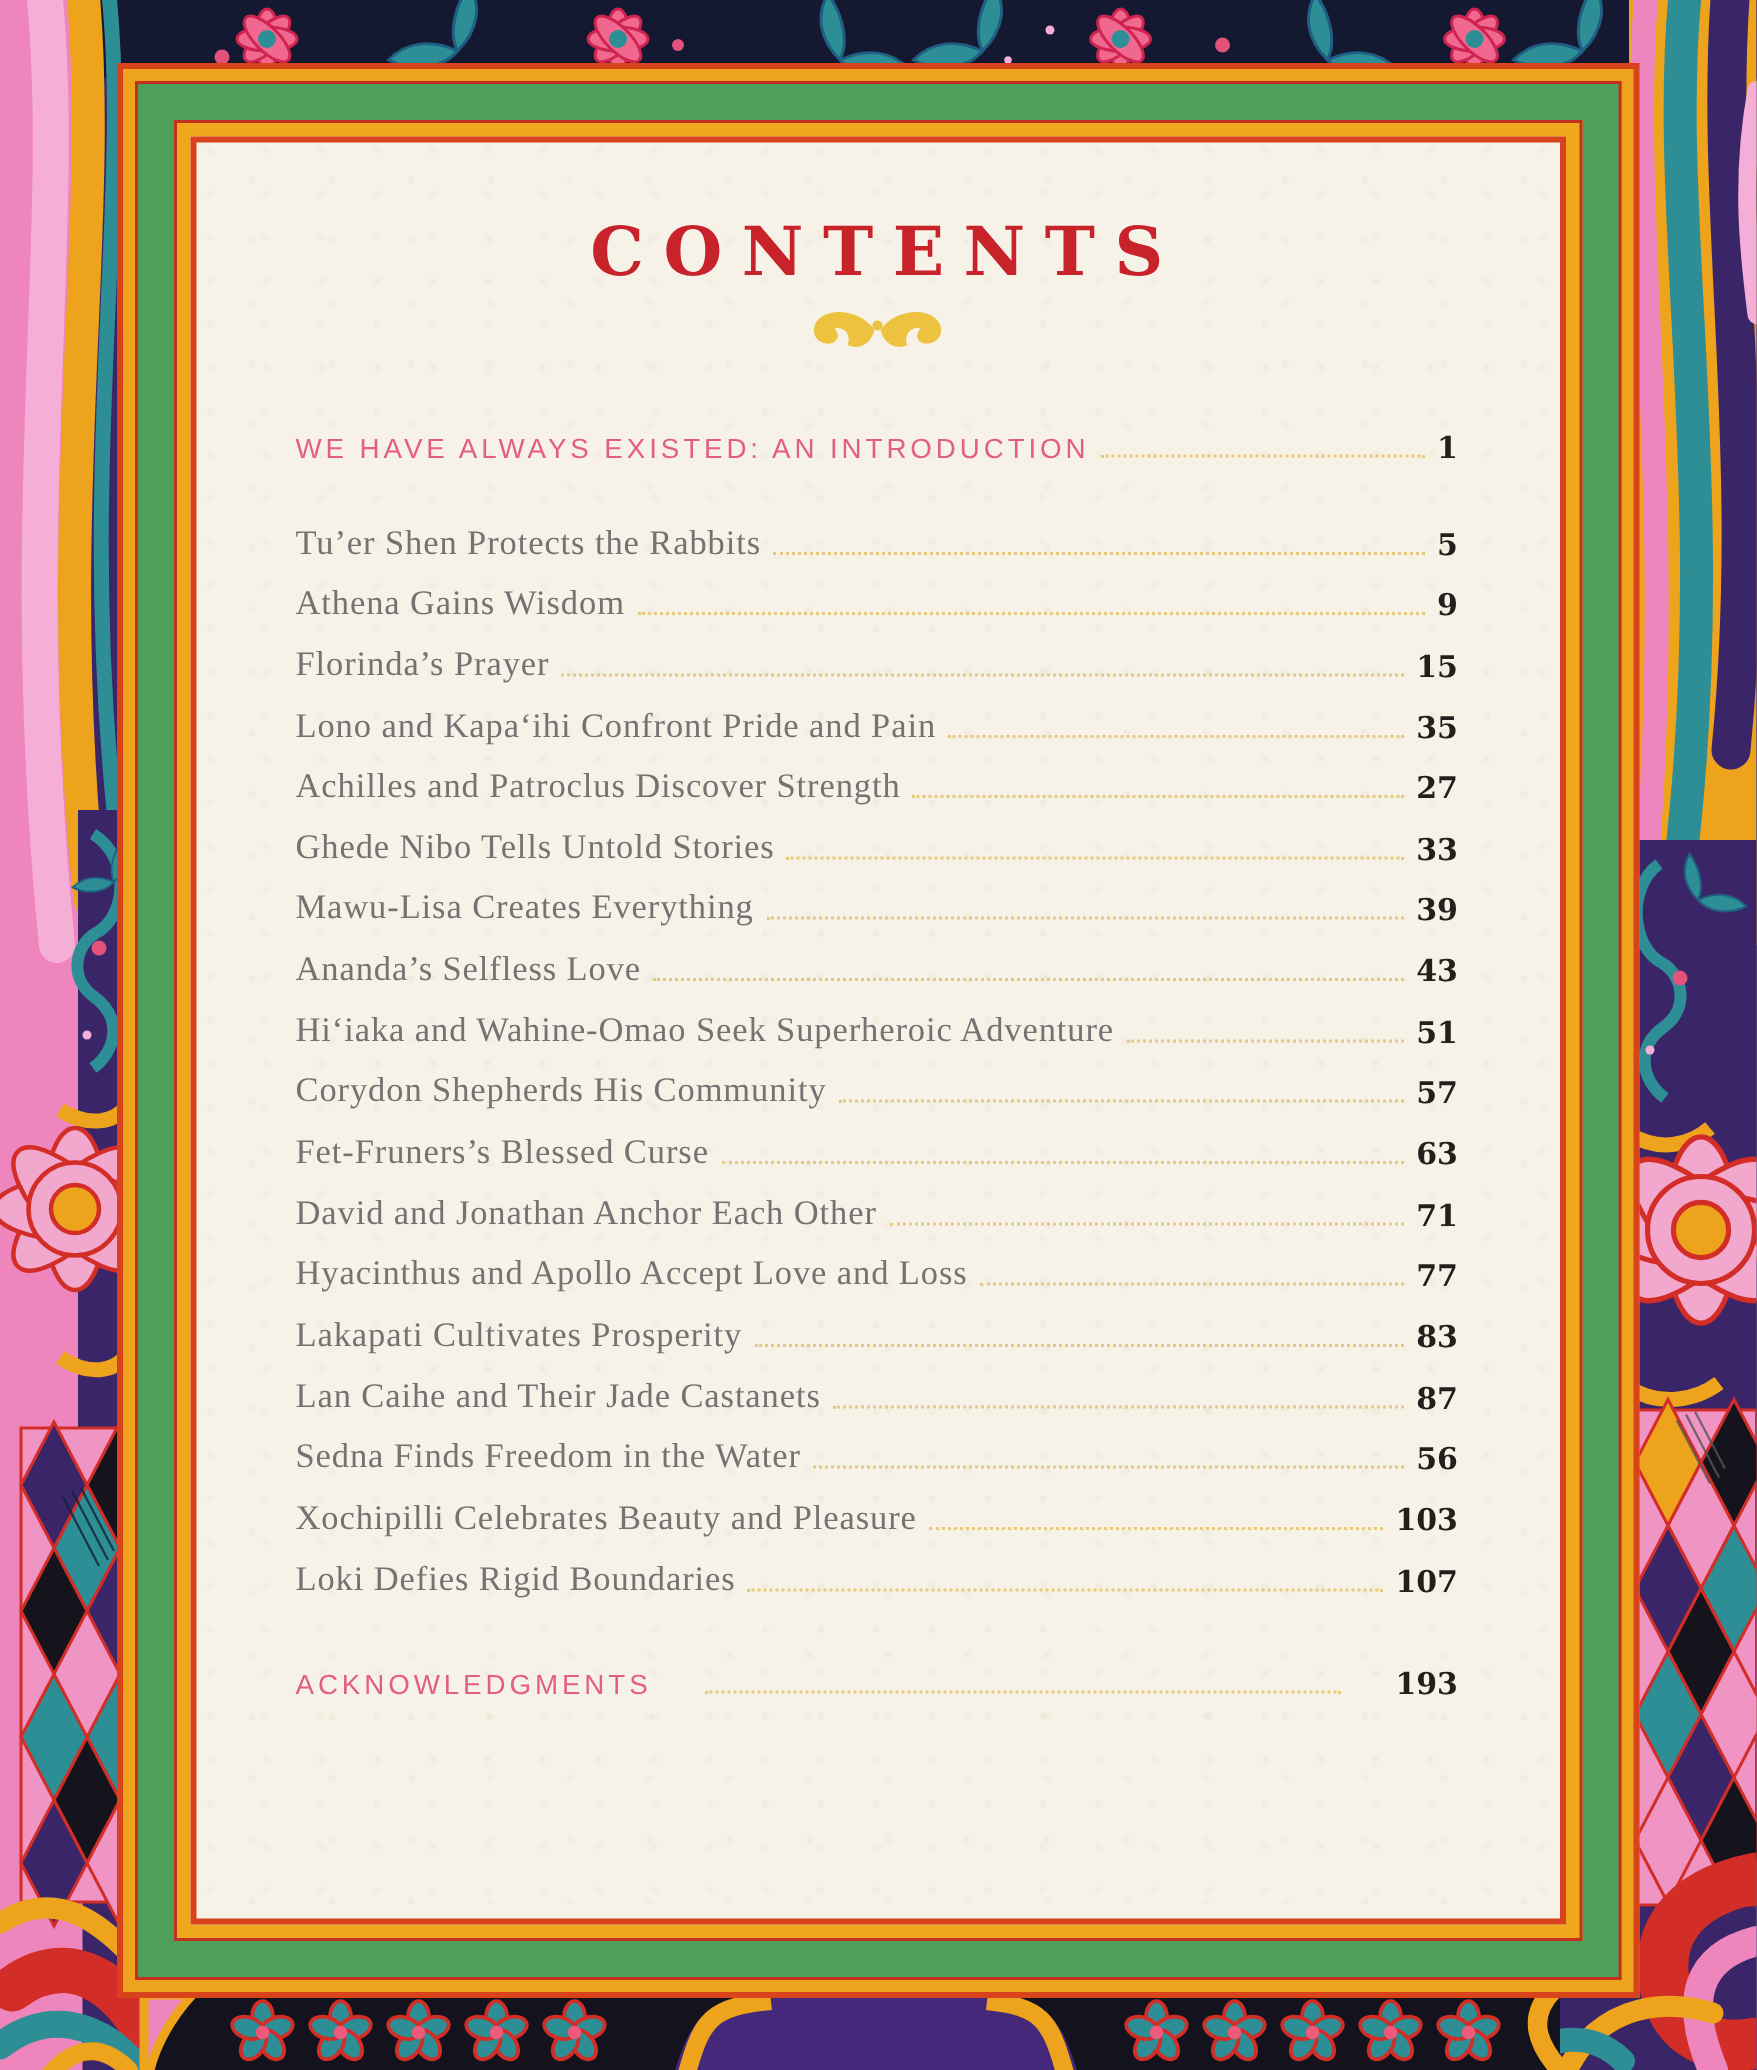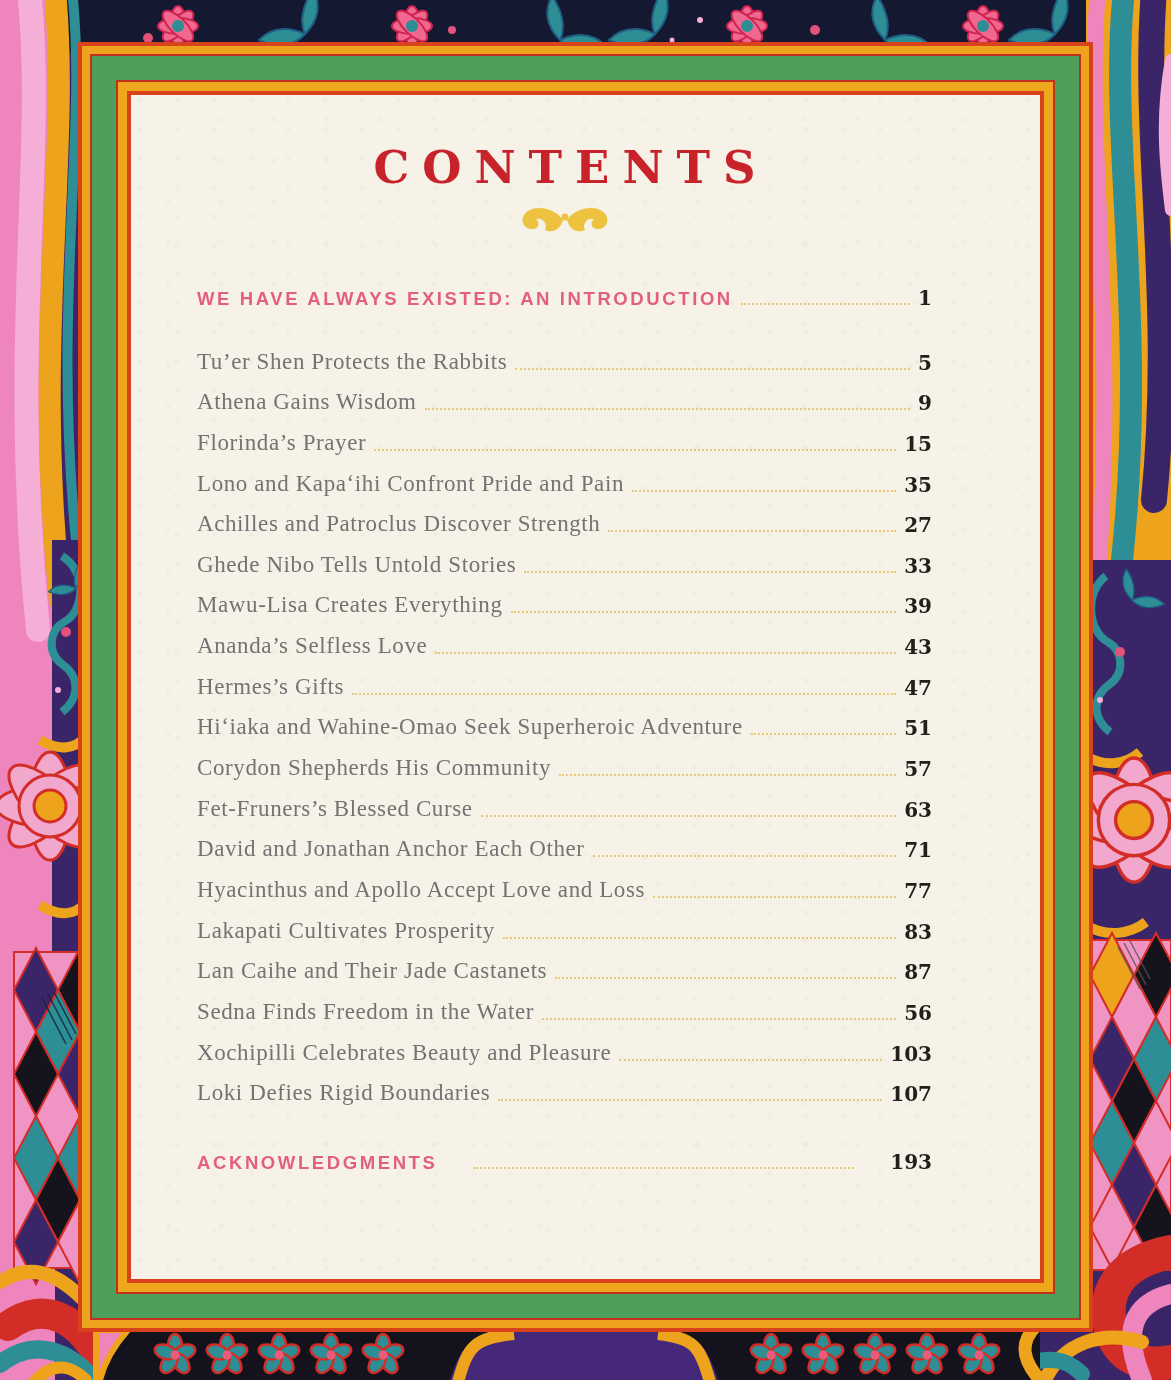--- a/index.html
+++ b/index.html
@@ -12,32 +12,32 @@
       background:#eda31e;border:4px solid #d8431c;box-sizing:border-box;}
   .f2{position:absolute;inset:8px;background:#4d9f59;border:2px solid #c23020;}
   .f3{position:absolute;inset:24px;background:#efa81e;border:2px solid #c23020;}
   .f4{position:absolute;inset:9px;background:#f6f2e7;border:4px solid #d8431c;}
   .f4:before{content:"";position:absolute;inset:0;pointer-events:none;
       background:
         radial-gradient(circle at 25% 18%, rgba(160,140,110,.05) 0 2px, transparent 3px),
         radial-gradient(circle at 70% 60%, rgba(160,140,110,.05) 0 2px, transparent 3px);
       background-size:37px 29px, 53px 41px;}
 
-  .page-content{position:absolute;inset:0;padding:46px 108px 0 66px;}
+  .page-content{position:absolute;inset:0;padding:46px 68px 0 66px;}
 
   .toc-title{font-family:"DejaVu Serif",serif;font-weight:bold;font-size:45px;
       letter-spacing:13px;padding-left:13px;color:#c8232b;text-align:center;}
   .ornament{text-align:center;margin-top:10px;height:32px;}
 
   .row{display:flex;align-items:flex-end;}
   .leader{flex:1;border-bottom:2.5px dotted #e7c97b;margin:0 8px 5px;}
   .pagenum{font-family:"DejaVu Serif",serif;font-weight:bold;font-size:20px;
       color:#21201c;white-space:nowrap;}
   .caps-row{height:42px;margin-top:32px;}
-  .caps-label{font-family:"Liberation Sans",sans-serif;font-weight:bold;
+  .caps-label{font-family:"Liberation Sans",sans-serif;font-weight:normal;
       font-size:18.5px;letter-spacing:2.6px;color:#e35f7e;white-space:nowrap;text-align:center;}
   .toc-list{margin-top:24px;}
   .toc-row{height:40.65px;}
   .entry-title{font-size:23px;color:#737373;letter-spacing:0.6px;white-space:nowrap;}
   .ack-row{margin-top:26px;gap:28px;}
 </style>
 </head>
 <body>
 
 <div class="stage">
@@ -266,25 +266,20 @@
     <span class="leader"></span>
     <span class="pagenum">39</span>
   </div>
 
   <div class="row toc-row">
     <span class="entry-title">Ananda’s Selfless Love</span>
     <span class="leader"></span>
     <span class="pagenum">43</span>
   </div>
 
-  <div class="row toc-row">
-    <span class="entry-title">Hermes’s Gifts</span>
-    <span class="leader"></span>
-    <span class="pagenum">47</span>
-  </div>
 
   <div class="row toc-row">
     <span class="entry-title">Hiʻiaka and Wahine-Omao Seek Superheroic Adventure</span>
     <span class="leader"></span>
     <span class="pagenum">51</span>
   </div>
 
   <div class="row toc-row">
     <span class="entry-title">Corydon Shepherds His Community</span>
     <span class="leader"></span>

